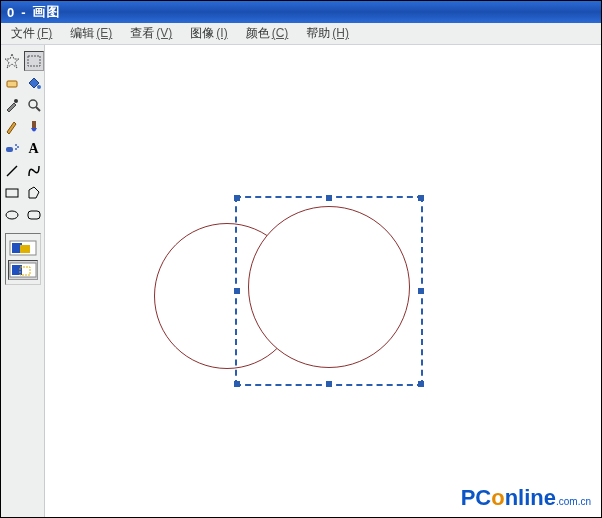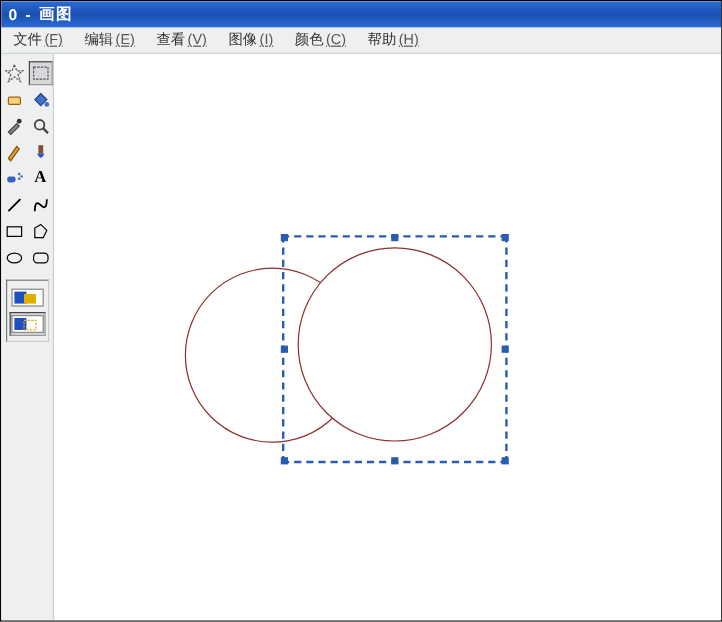--- a/index.html
+++ b/index.html
@@ -298,13 +298,16 @@
       <div class="handle" style="left:-3px; bottom:-3px;"></div>
       <div class="handle" style="left:calc(50% - 3px); bottom:-3px;"></div>
       <div class="handle" style="right:-3px; bottom:-3px;"></div>
     </div>
 
     <div class="circle-shape" style="left:203px; top:161px; width:162px; height:162px;"></div>
   </div>
 </div>
 
 <div class="watermark">
+  <div class="pc">
+    <span>PC</span><span class="pc-o">o</span><span>nline</span><span class="com">.com.cn</span>
+  </div>
 </div>
 
 </body></html>

